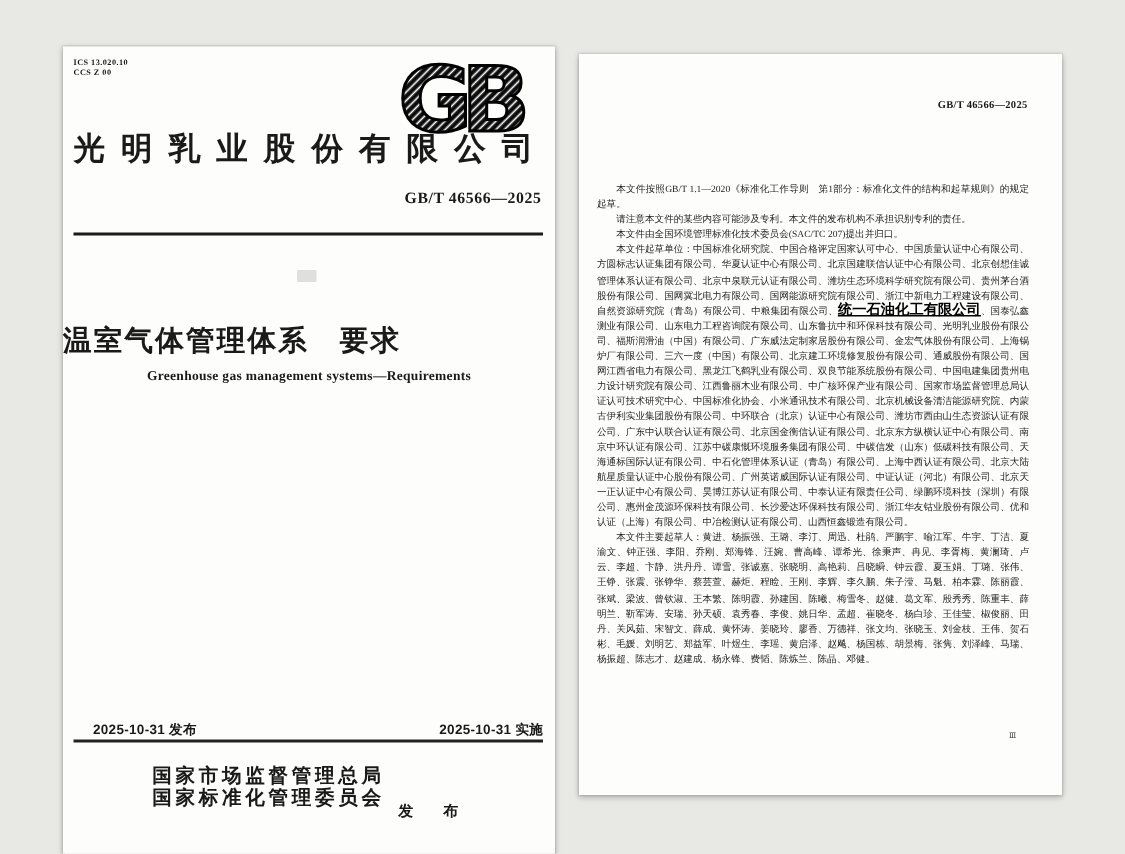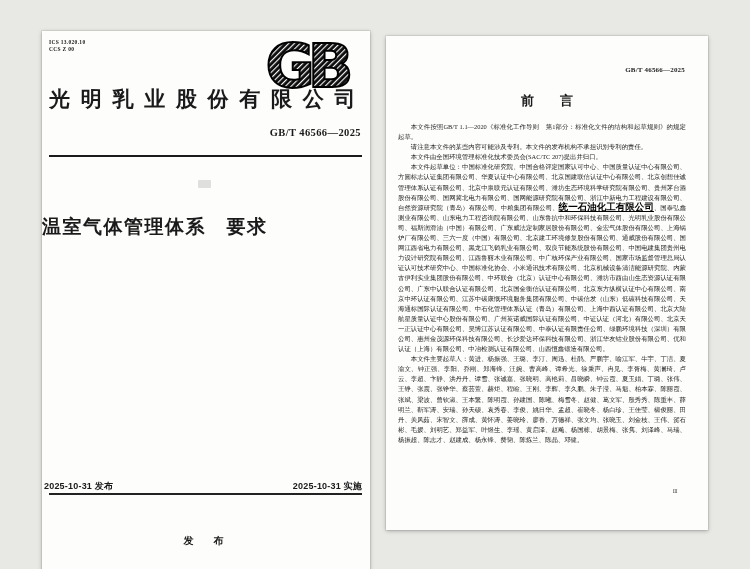--- a/index.html
+++ b/index.html
@@ -26,21 +26,21 @@
   .std-no{position:absolute;right:9px;top:96px;font-size:10.5px;font-weight:bold;letter-spacing:.4px;}
   .cover-rule{position:absolute;left:7px;right:8px;top:124px;height:2px;background:#1b1b1b;}
   .watermark{position:absolute;left:156px;top:149px;width:13px;height:8px;background:#cfcfcc;opacity:.65;border-radius:1px;}
   .title-cn{
     position:absolute;left:0;right:0;top:183px;
     font-family:"Liberation Sans","DejaVu Sans",sans-serif;
     font-size:19px;font-weight:bold;letter-spacing:1.5px;white-space:nowrap;
   }
   .title-en{position:absolute;left:0;right:0;top:214px;text-align:center;font-size:9px;font-weight:bold;letter-spacing:.2px;}
   .dates-row{
-    position:absolute;left:2px;right:8px;top:449px;display:flex;justify-content:space-between;
+    position:absolute;left:20px;right:8px;top:449px;display:flex;justify-content:space-between;
     font-family:"Liberation Sans","DejaVu Sans",sans-serif;font-size:9px;font-weight:bold;letter-spacing:.2px;align-items:flex-end;
   }
   .cover-rule2{position:absolute;left:7px;right:8px;top:462px;height:1.5px;background:#222;}
   .issuer-row{position:absolute;left:0;right:0;top:469px;display:flex;justify-content:center;align-items:center;gap:9px;}
   .issuer-lines{font-size:13px;font-weight:bold;letter-spacing:2.5px;line-height:1.18;white-space:nowrap;}
   .issue-label{font-size:10px;font-weight:bold;letter-spacing:5px;white-space:nowrap;padding-top:2px;margin-top:32px;}
   
   .foreword{left:386px;top:36px;width:322px;height:494px;}
   .fw-header{position:absolute;right:23px;top:30px;font-size:7px;font-weight:bold;letter-spacing:.2px;}
   .fw-title{
@@ -80,35 +80,39 @@
       <text x="46" y="51" text-anchor="middle" font-family="'DejaVu Sans','Liberation Sans',sans-serif" font-size="60" font-weight="bold" style="letter-spacing:-7px" fill="url(#gbhatch)" stroke="#000" stroke-width="2">GB</text>
     </svg>
   </div>
 
   <div class="cn-heading">光明乳业股份有限公司</div>
   <div class="std-no">GB/T 46566—2025</div>
   <div class="cover-rule"></div>
   <div class="watermark"></div>
 
   <div class="title-cn">温室气体管理体系　要求</div>
+  <div class="title-en">Greenhouse gas management systems—Requirements</div>
 
   <div class="dates-row">
     <span>2025-10-31 发布</span>
     <span>2025-10-31 实施</span>
   </div>
   <div class="cover-rule2"></div>
 
   <div class="issuer-row">
+    <div class="issuer-lines">
+      <div>国家市场监督管理总局</div>
+      <div>国家标准化管理委员会</div>
+    </div>
     <div class="issue-label">发　布</div>
   </div>
 </div>
 
 <div class="page foreword">
   <div class="fw-header">GB/T 46566—2025</div>
-  <div class="fw-title">前　　言</div>
 
   <div class="fw-body">
     <p>本文件按照GB/T 1.1—2020《标准化工作导则　第1部分：标准化文件的结构和起草规则》的规定起草。</p>
     <p>请注意本文件的某些内容可能涉及专利。本文件的发布机构不承担识别专利的责任。</p>
     <p>本文件由全国环境管理标准化技术委员会(SAC/TC 207)提出并归口。</p>
     <p><span>本文件起草单位：中国标准化研究院、中国合格评定国家认可中心、中国质量认证中心有限公司、方圆标志认证集团有限公司、华夏认证中心有限公司、北京国建联信认证中心有限公司、北京创想佳诚管理体系认证有限公司、北京中泉联元认证有限公司、潍坊生态环境科学研究院有限公司、贵州茅台酒股份有限公司、国网冀北电力有限公司、国网能源研究院有限公司、浙江中新电力工程建设有限公司、自然资源研究院（青岛）有限公司、中粮集团有限公司、</span><span class="hl">统一石油化工有限公司</span><span>、国泰弘鑫测业有限公司、山东电力工程咨询院有限公司、山东鲁抗中和环保科技有限公司、光明乳业股份有限公司、福斯润滑油（中国）有限公司、广东威法定制家居股份有限公司、金宏气体股份有限公司、上海锅炉厂有限公司、三六一度（中国）有限公司、北京建工环境修复股份有限公司、通威股份有限公司、国网江西省电力有限公司、黑龙江飞鹤乳业有限公司、双良节能系统股份有限公司、中国电建集团贵州电力设计研究院有限公司、江西鲁丽木业有限公司、中广核环保产业有限公司、国家市场监督管理总局认证认可技术研究中心、中国标准化协会、小米通讯技术有限公司、北京机械设备清洁能源研究院、内蒙古伊利实业集团股份有限公司、中环联合（北京）认证中心有限公司、潍坊市西由山生态资源认证有限公司、广东中认联合认证有限公司、北京国金衡信认证有限公司、北京东方纵横认证中心有限公司、南京中环认证有限公司、江苏中碳康慨环境服务集团有限公司、中碳信发（山东）低碳科技有限公司、天海通标国际认证有限公司、中石化管理体系认证（青岛）有限公司、上海中西认证有限公司、北京大陆航星质量认证中心股份有限公司、广州英诺威国际认证有限公司、中证认证（河北）有限公司、北京天一正认证中心有限公司、昊博江苏认证有限公司、中泰认证有限责任公司、绿鹏环境科技（深圳）有限公司、惠州金茂源环保科技有限公司、长沙爱达环保科技有限公司、浙江华友钴业股份有限公司、优和认证（上海）有限公司、中冶检测认证有限公司、山西恒鑫锻造有限公司。</span></p>
     <p>本文件主要起草人：黄进、杨振强、王璐、李汀、周迅、杜鹃、严鹏宇、喻江军、牛宇、丁洁、夏渝文、钟正强、李阳、乔刚、郑海锋、汪婉、曹高峰、谭希光、徐秉声、冉见、李胥梅、黄澜琦、卢云、李超、卞静、洪丹丹、谭雪、张诚嘉、张晓明、高艳莉、吕晓瞬、钟云霞、夏玉娟、丁璐、张伟、王铮、张震、张铮华、蔡芸萱、赫炬、程睑、王刚、李辉、李久鹏、朱子滢、马魁、柏本霖、陈丽霞、张斌、梁波、曾钦淑、王本繁、陈明霞、孙建国、陈曦、梅雪冬、赵健、葛文军、殷秀秀、陈重丰、薛明兰、靳军涛、安瑞、孙天硕、袁秀春、李俊、姚日华、孟超、崔晓冬、杨白珍、王佳莹、椒俊丽、田丹、关风茹、宋智文、薛成、黄怀涛、姜晓玲、廖香、万德祥、张文均、张晓玉、刘金枝、王伟、贺石彬、毛媛、刘明艺、郑益军、叶煜生、李瑶、黄启泽、赵飚、杨国栋、胡景梅、张隽、刘泽峰、马瑞、杨振超、陈志才、赵建成、杨永锋、费韬、陈炼兰、陈晶、邓健。</p>
   </div>
 
   <div class="fw-pageno">Ⅲ</div>

